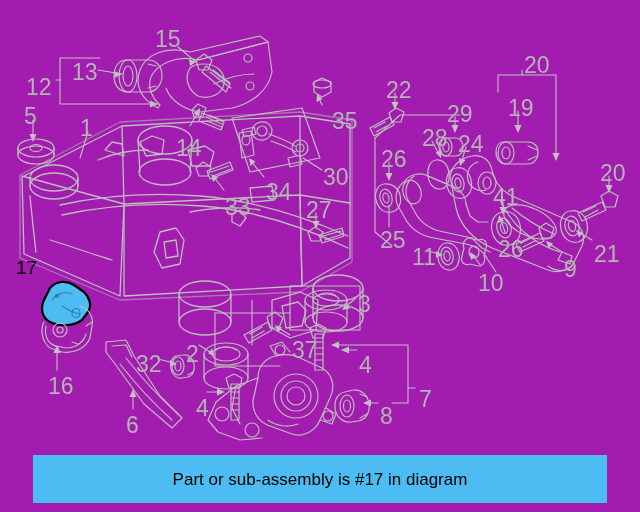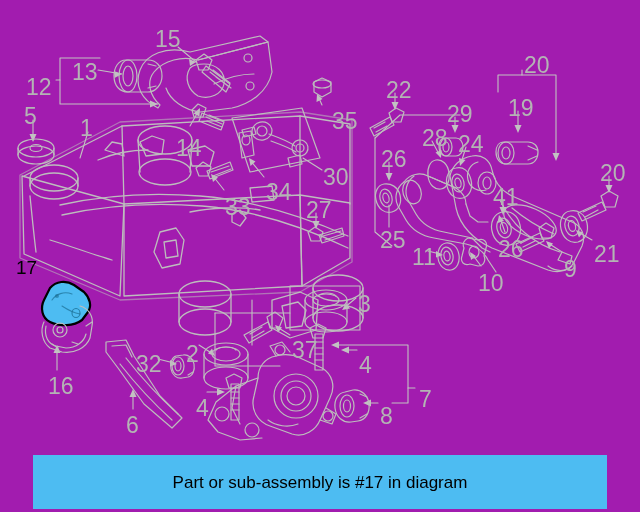--- a/index.html
+++ b/index.html
@@ -38,21 +38,21 @@
   .callout.hl {
     color: #000000;
     font-size: 19px;
     font-weight: 400;
   }
   #banner {
     position: absolute;
     left: 33px;
     top: 455px;
     width: 574px;
-    height: 54px;
+    height: 48px;
     background: #4dbcf2;
     display: flex;
     flex-direction: column;
     align-items: center;
     justify-content: center;
   }
   #banner .bline {
     color: #000000;
     font-family: "Liberation Sans", sans-serif;
     font-size: 17px;

